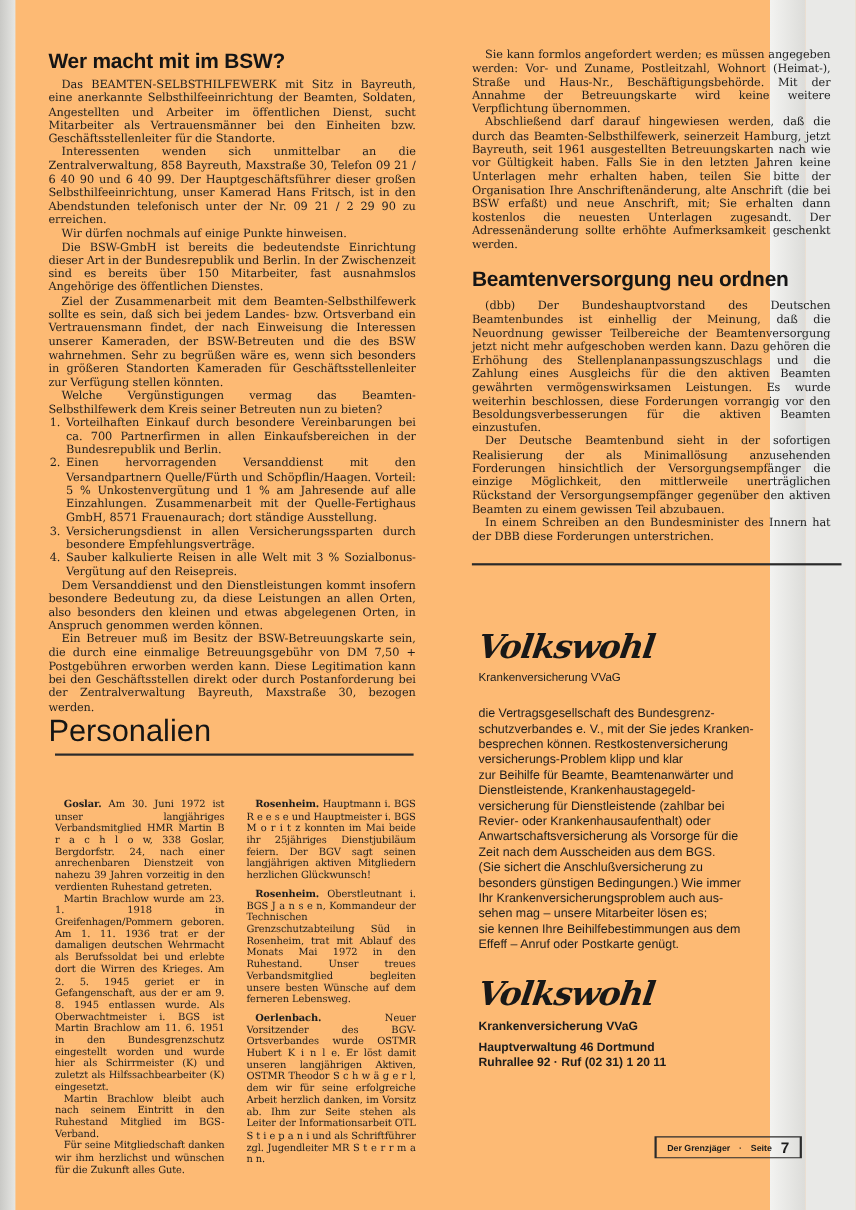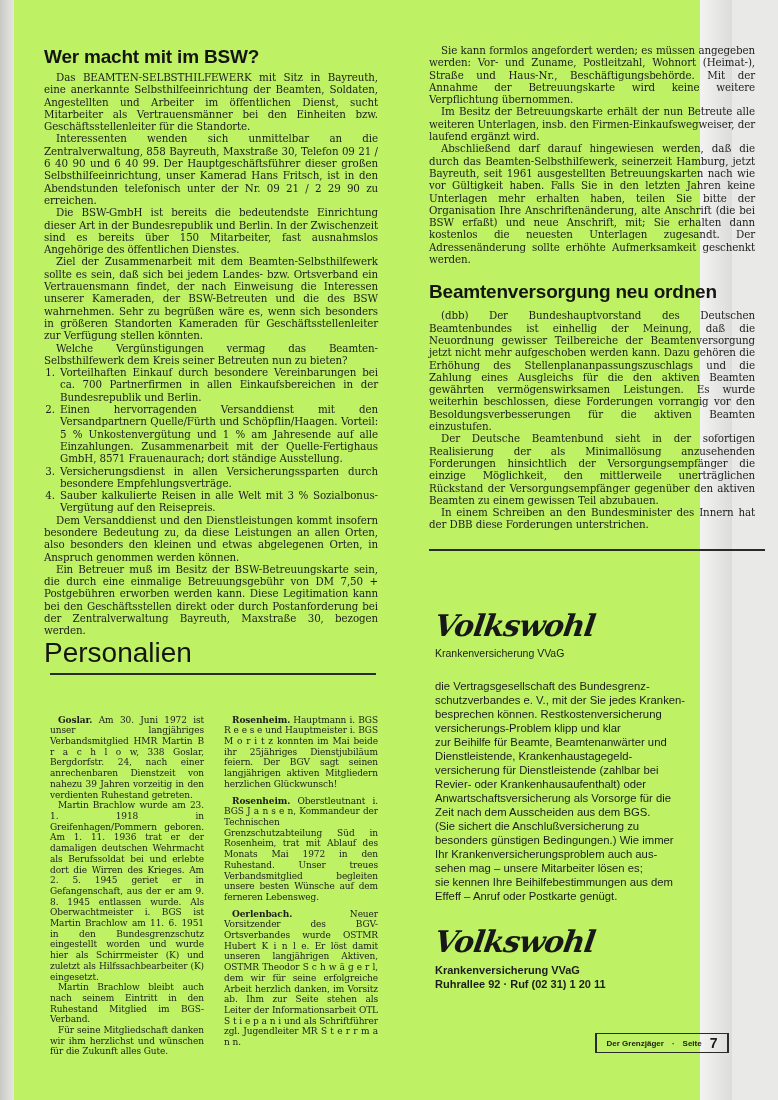--- a/index.html
+++ b/index.html
@@ -4,21 +4,21 @@
   <style>
     html, body { margin: 0; padding: 0; }
     body {
       width: 778px; height: 1100px; overflow: hidden;
       background: #e9e9e7;
       font-family: "DejaVu Serif", serif;
       color: #1c1c1c;
     }
     .page {
       position: relative; width: 732px; height: 1100px;
-      background: #bef264;
+      background: #fdba74;
     }
     .edge-left {
       position: absolute; left: 0; top: 0; width: 14px; height: 1100px;
       background: linear-gradient(90deg, #c9c9c6, #e6e6e3);
     }
     .edge-right {
       position: absolute; right: 0; top: 0; width: 32px; height: 1100px;
       background: linear-gradient(90deg, #f3f3f1, #dcdcd9);
     }
     .col { position: absolute; }
@@ -97,20 +97,21 @@
 
 <div class="page">
   <div class="edge-left"></div>
   <div class="edge-right"></div>
 
   <div class="col col-left">
     <h1 class="headline">Wer macht mit im BSW?</h1>
 
     <p class="body">Das BEAMTEN-SELBSTHILFEWERK mit Sitz in Bayreuth, eine anerkannte Selbsthilfeeinrichtung der Beamten, Soldaten, Angestellten und Arbeiter im öffentlichen Dienst, sucht Mitarbeiter als Vertrauensmänner bei den Einheiten bzw. Geschäftsstellenleiter für die Standorte.</p>
     <p class="body">Interessenten wenden sich unmittelbar an die Zentralverwaltung, 858 Bayreuth, Maxstraße 30, Telefon 09 21 / 6 40 90 und 6 40 99. Der Hauptgeschäftsführer dieser großen Selbsthilfeeinrichtung, unser Kamerad Hans Fritsch, ist in den Abendstunden telefonisch unter der Nr. 09 21 / 2 29 90 zu erreichen.</p>
+    <p class="body">Wir dürfen nochmals auf einige Punkte hinweisen.</p>
     <p class="body">Die BSW-GmbH ist bereits die bedeutendste Einrichtung dieser Art in der Bundesrepublik und Berlin. In der Zwischenzeit sind es bereits über 150 Mitarbeiter, fast ausnahmslos Angehörige des öffentlichen Dienstes.</p>
     <p class="body">Ziel der Zusammenarbeit mit dem Beamten-Selbsthilfewerk sollte es sein, daß sich bei jedem Landes- bzw. Ortsverband ein Vertrauensmann findet, der nach Einweisung die Interessen unserer Kameraden, der BSW-Betreuten und die des BSW wahrnehmen. Sehr zu begrüßen wäre es, wenn sich besonders in größeren Standorten Kameraden für Geschäftsstellenleiter zur Verfügung stellen könnten.</p>
     <p class="body">Welche Vergünstigungen vermag das Beamten-Selbsthilfewerk dem Kreis seiner Betreuten nun zu bieten?</p>
 
     <ol class="benefits">
       <li>Vorteilhaften Einkauf durch besondere Vereinbarungen bei ca. 700 Partnerfirmen in allen Einkaufsbereichen in der Bundesrepublik und Berlin.</li>
       <li>Einen hervorragenden Versanddienst mit den Versandpartnern Quelle/Fürth und Schöpflin/Haagen. Vorteil: 5 % Unkostenvergütung und 1 % am Jahresende auf alle Einzahlungen. Zusammenarbeit mit der Quelle-Fertighaus GmbH, 8571 Frauenaurach; dort ständige Ausstellung.</li>
       <li>Versicherungsdienst in allen Versicherungssparten durch besondere Empfehlungsverträge.</li>
       <li>Sauber kalkulierte Reisen in alle Welt mit 3 % Sozialbonus-Vergütung auf den Reisepreis.</li>
     </ol>
@@ -143,21 +144,20 @@
         <p class="body entry">
           <span class="place">Oerlenbach.</span>
           <span>Neuer Vorsitzender des BGV-Ortsverbandes wurde OSTMR Hubert K i n l e. Er löst damit unseren langjährigen Aktiven, OSTMR Theodor S c h w ä g e r l, dem wir für seine erfolgreiche Arbeit herzlich danken, im Vorsitz ab. Ihm zur Seite stehen als Leiter der Informationsarbeit OTL S t i e p a n i und als Schriftführer zgl. Jugendleiter MR S t e r r m a n n.</span>
         </p>
       </div>
     </div>
   </div>
 
   <div class="col col-right">
     <p class="body">Sie kann formlos angefordert werden; es müssen angegeben werden: Vor- und Zuname, Postleitzahl, Wohnort (Heimat-), Straße und Haus-Nr., Beschäftigungsbehörde. Mit der Annahme der Betreuungskarte wird keine weitere Verpflichtung übernommen.</p>
-    <p class="body">Im Besitz der Betreuungskarte erhält der nun Betreute alle weiteren Unterlagen, insb. den Firmen-Einkaufswegweiser, der laufend ergänzt wird.</p>
     <p class="body">Abschließend darf darauf hingewiesen werden, daß die durch das Beamten-Selbsthilfewerk, seinerzeit Hamburg, jetzt Bayreuth, seit 1961 ausgestellten Betreuungskarten nach wie vor Gültigkeit haben. Falls Sie in den letzten Jahren keine Unterlagen mehr erhalten haben, teilen Sie bitte der Organisation Ihre Anschriftenänderung, alte Anschrift (die bei BSW erfaßt) und neue Anschrift, mit; Sie erhalten dann kostenlos die neuesten Unterlagen zugesandt. Der Adressenänderung sollte erhöhte Aufmerksamkeit geschenkt werden.</p>
 
     <h1 class="headline headline-right">Beamtenversorgung neu ordnen</h1>
     <p class="body">(dbb) Der Bundeshauptvorstand des Deutschen Beamtenbundes ist einhellig der Meinung, daß die Neuordnung gewisser Teilbereiche der Beamtenversorgung jetzt nicht mehr aufgeschoben werden kann. Dazu gehören die Erhöhung des Stellenplananpassungszuschlags und die Zahlung eines Ausgleichs für die den aktiven Beamten gewährten vermögenswirksamen Leistungen. Es wurde weiterhin beschlossen, diese Forderungen vorrangig vor den Besoldungsverbesserungen für die aktiven Beamten einzustufen.</p>
     <p class="body">Der Deutsche Beamtenbund sieht in der sofortigen Realisierung der als Minimallösung anzusehenden Forderungen hinsichtlich der Versorgungsempfänger die einzige Möglichkeit, den mittlerweile unerträglichen Rückstand der Versorgungsempfänger gegenüber den aktiven Beamten zu einem gewissen Teil abzubauen.</p>
     <p class="body">In einem Schreiben an den Bundesminister des Innern hat der DBB diese Forderungen unterstrichen.</p>
 
     <div class="ad-rule"></div>
 
     <div class="ad">
@@ -176,20 +176,21 @@
         <span class="line">Zeit nach dem Ausscheiden aus dem BGS.</span>
         <span class="line">(Sie sichert die Anschlußversicherung zu</span>
         <span class="line">besonders günstigen Bedingungen.) Wie immer</span>
         <span class="line">Ihr Krankenversicherungsproblem auch aus-</span>
         <span class="line">sehen mag – unsere Mitarbeiter lösen es;</span>
         <span class="line">sie kennen Ihre Beihilfebestimmungen aus dem</span>
         <span class="line">Effeff – Anruf oder Postkarte genügt.</span>
       </p>
       <div class="logo logo2">Volkswohl</div>
       <p class="ad-footer" style="margin-top:4px">Krankenversicherung VVaG</p>
+      <p class="ad-footer" style="margin-top:5px">Hauptverwaltung 46 Dortmund</p>
       <p class="ad-footer">Ruhrallee 92 · Ruf (02 31) 1 20 11</p>
     </div>
   </div>
 
   <div class="page-badge">
     <span>Der Grenzjäger</span>
     <span>·</span>
     <span>Seite</span>
     <span class="num">7</span>
   </div>

